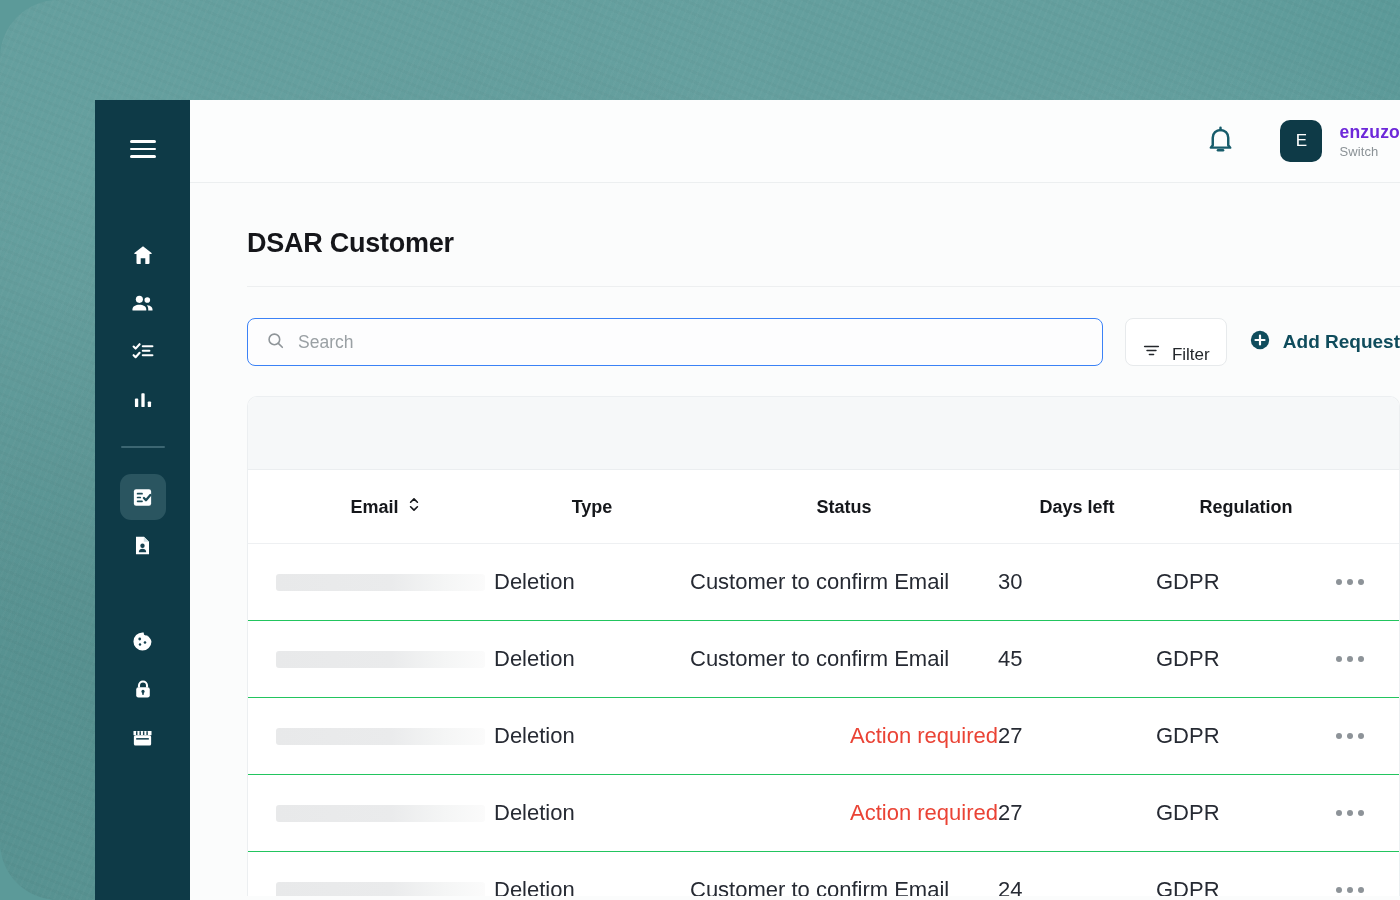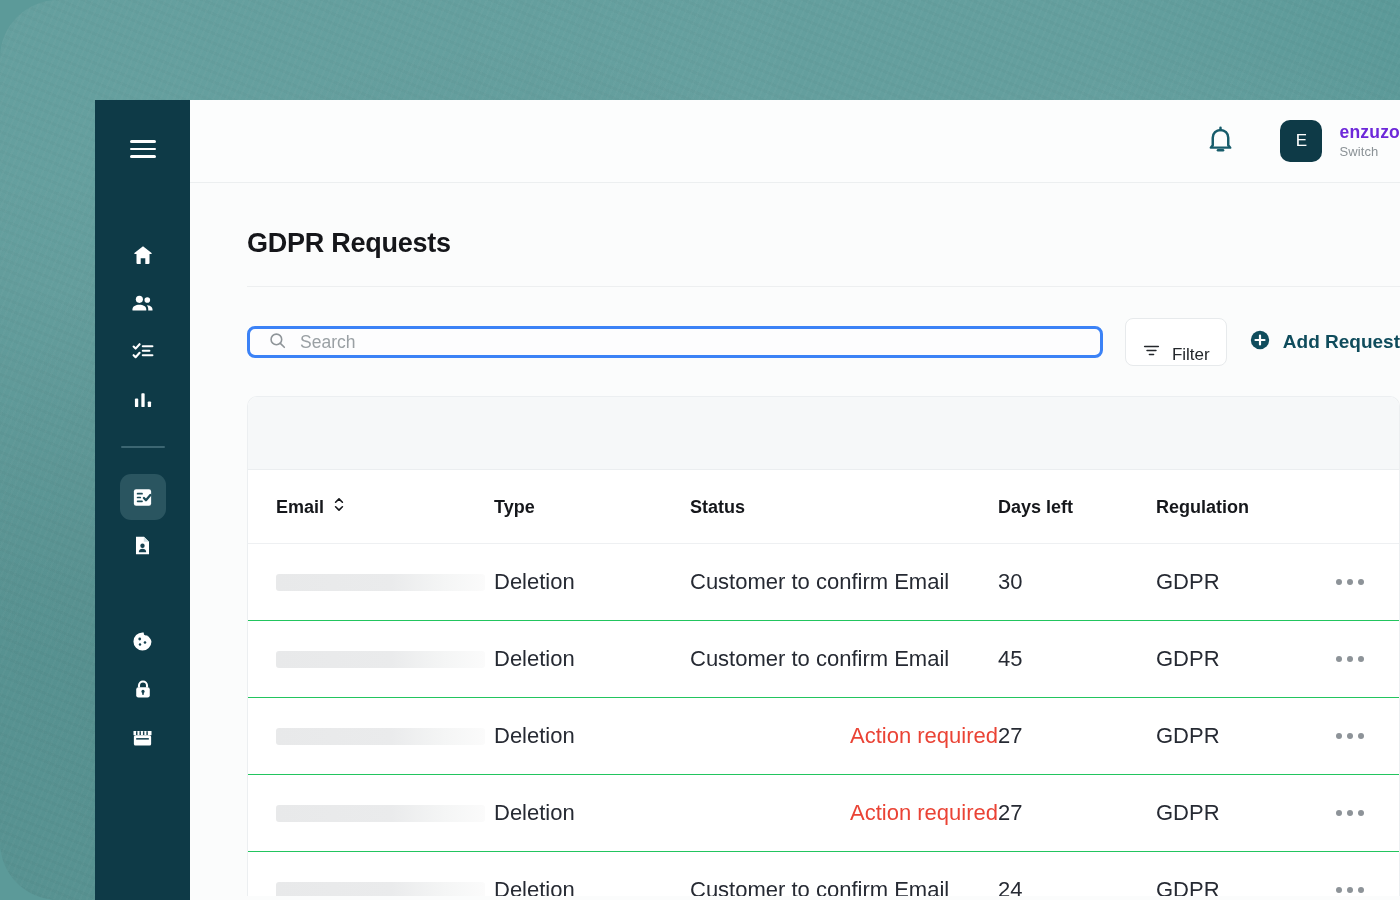--- a/index.html
+++ b/index.html
@@ -129,22 +129,22 @@
   }
 
   
   .toolbar {
     display: flex;
     align-items: center;
     padding: 31px 0 0 57px;
     gap: 22px;
   }
   .search-box {
-    width: 872px; height: 32px;
-    border: 3px solid #3b82f6;
+    width: 872px; height: 48px;
+    border: 1px solid #3b82f6;
     border-radius: 8px;
     background: #fdfdfe;
     display: flex; align-items: center;
     padding: 0 18px;
     gap: 13px;
   }
   .search-box input {
     border: none; outline: none; background: transparent;
     font-family: "Liberation Sans", sans-serif;
     font-size: 17.5px;
@@ -197,21 +197,21 @@
     white-space: nowrap;
     border-right: 1px solid #ebeef0;
   }
   .tab.inactive { background: #f6f8f9; color: #1b1e22; }
   .tab .count { color: #8e9599; margin-left: 7px; }
   .tabs-filler { flex: 1; background: #f6f8f9; border-bottom: 0; }
 
   
   table { width: 100%; border-collapse: collapse; table-layout: fixed; }
   th {
-    text-align: left;
+    text-align: center;
     font-size: 18px;
     font-weight: 700;
     color: #15171b;
     padding: 26px 0 25px 0;
     border-bottom: 1px solid #eef0f2;
     white-space: nowrap;
   }
   th:first-child, td:first-child { padding-left: 28px; }
   td {
     font-size: 22px;
@@ -377,21 +377,21 @@
       <div class="acct">
         <div class="avatar">E</div>
         <div class="acct-text">
           <div class="acct-name">enzuzo</div>
           <div class="acct-sub">Switch</div>
         </div>
       </div>
     </header>
 
     <div class="page-head">
-      <h1 class="page-title">GDPR Requests</h1>
+      <h1 class="page-title">DSAR Customer</h1>
     </div>
     <div class="head-rule"></div>
 
     <div class="toolbar">
 
       <div class="search-box">
         <span>
           <svg width="19" height="19" viewBox="0 0 24 24" fill="none" stroke="#8f9599" stroke-width="2" stroke-linecap="round">
             <circle cx="10.6" cy="10.6" r="6.7"></circle>
             <line x1="15.6" y1="15.6" x2="20.6" y2="20.6"></line>

